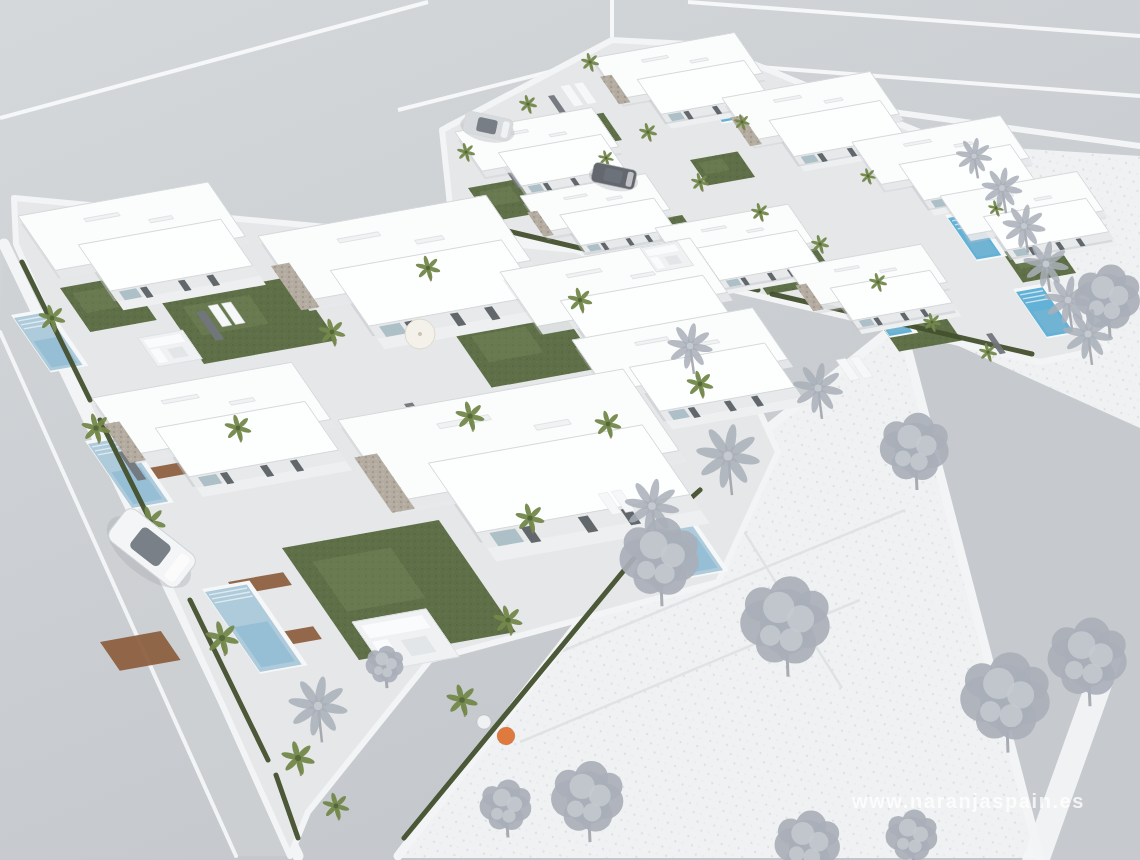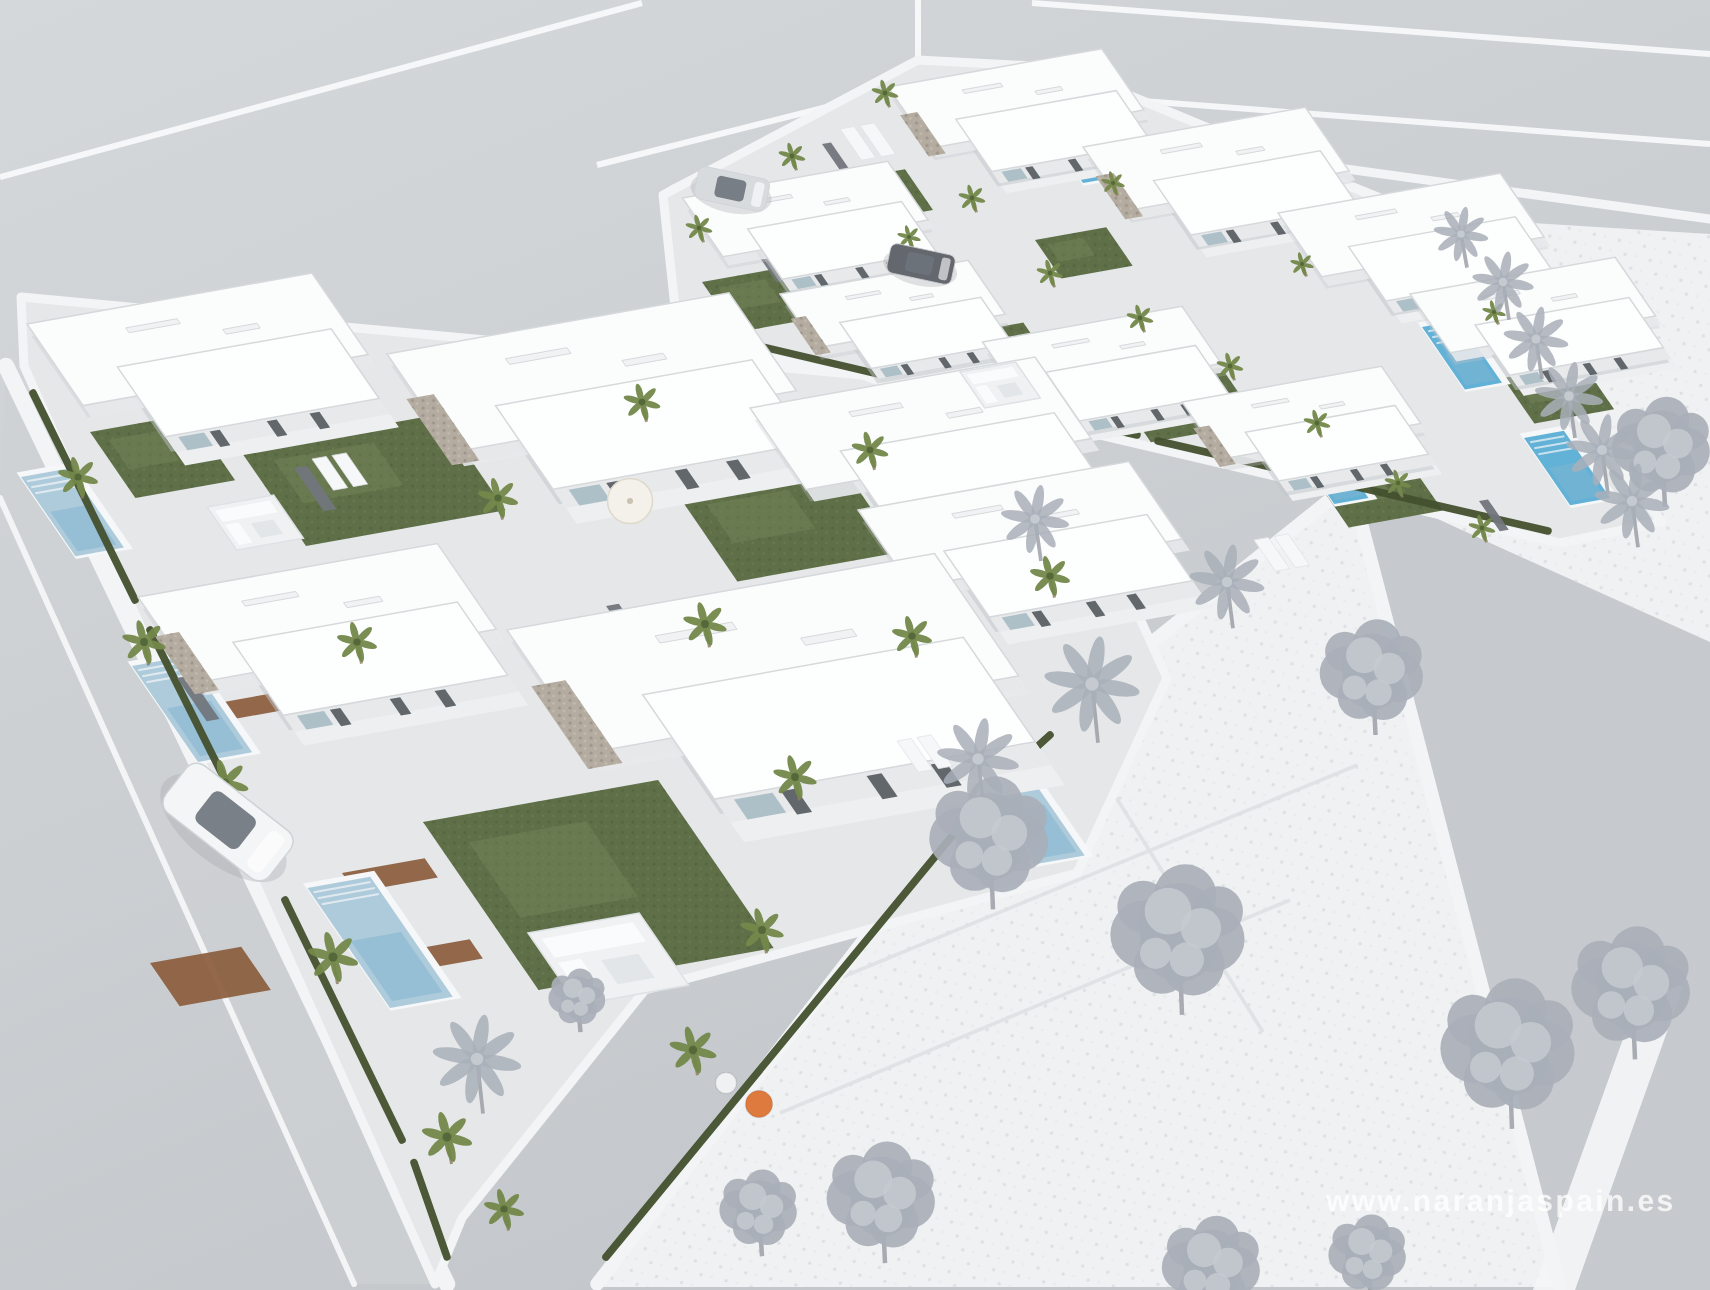--- a/index.html
+++ b/index.html
@@ -1,19 +1,19 @@
 <!DOCTYPE html>
 <html><head>
 <meta charset="utf-8">
 <style>
   html,body{margin:0;padding:0;background:#caced2;}
   .stage{position:relative;width:1140px;height:860px;overflow:hidden;
          font-family:"Liberation Sans", sans-serif;}
   .stage svg{position:absolute;left:0;top:0;display:block;}
-  .watermark{position:absolute;left:884px;top:790px;
+  .watermark{position:absolute;left:852px;top:790px;
              font:600 20px/1.1 "Liberation Sans", sans-serif;
              letter-spacing:1.6px;white-space:nowrap;pointer-events:none;}
 </style>
 </head>
 <body>
 
 <div class="stage">
   <svg id="scene" viewBox="0 0 1140 860" width="1140" height="860">
       <defs>
         <linearGradient id="bgG" x1="0" y1="0" x2="0.55" y2="1">

